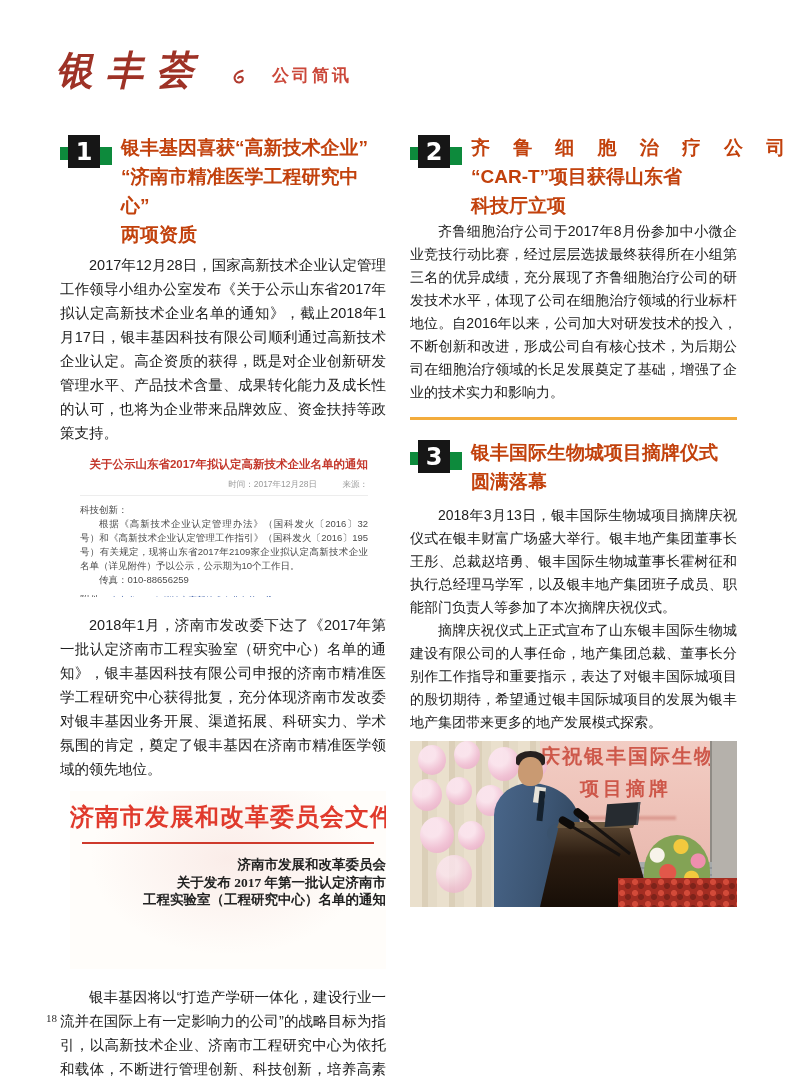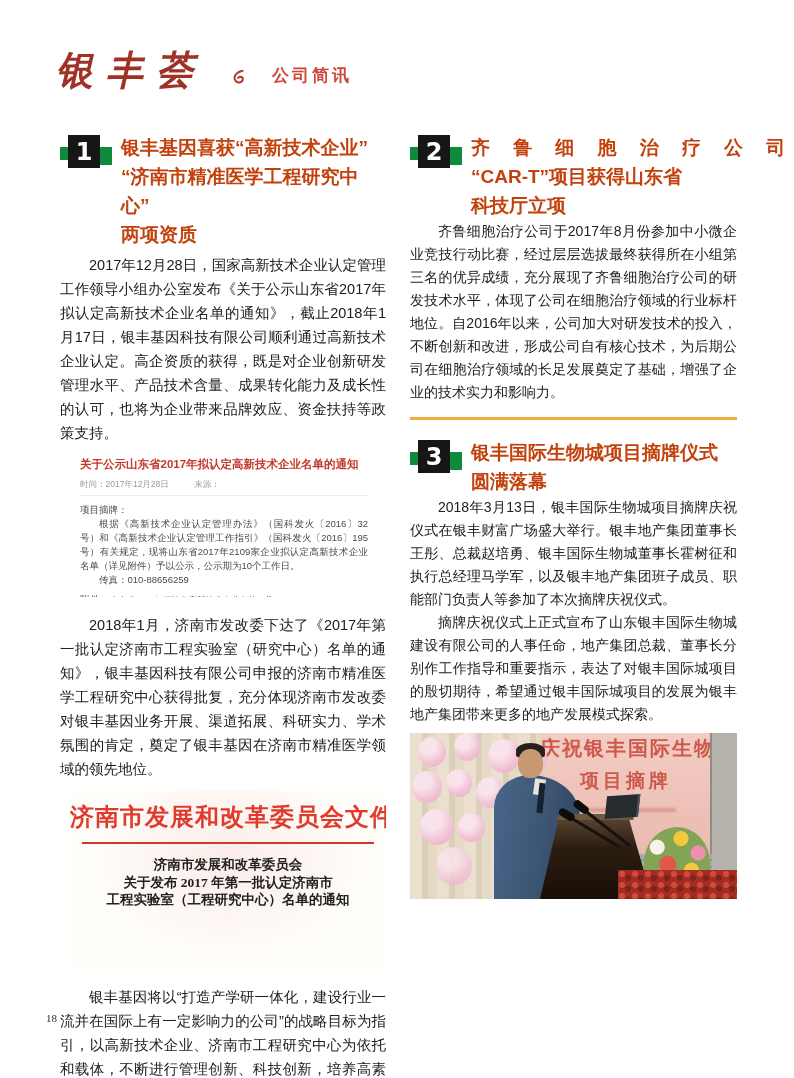--- a/index.html
+++ b/index.html
@@ -46,22 +46,22 @@
     text-align:justify; text-indent:2em; color:#202020;
   }
   .col-left  .body-para { font-size:14.5px; line-height:24px; }
   .col-right .body-para { font-size:14px;   line-height:23px; }
 
   
   .notice-doc {
     margin:6px 8px 0 10px; height:146px; overflow:hidden; padding:6px 10px 0 10px;
     background:#fff;
   }
-  .notice-title { text-align:left; color:#c4372b; font-weight:bold; font-size:11.5px; }
-  .notice-meta  { text-align:left; color:#9a9a9a; font-size:8.5px; margin-top:7px;
+  .notice-title { text-align:right; color:#c4372b; font-weight:bold; font-size:11.5px; }
+  .notice-meta  { text-align:right; color:#9a9a9a; font-size:8.5px; margin-top:7px;
                   padding-bottom:4px; border-bottom:1px solid #ededed; }
   .notice-body  { margin-top:7px; font-size:9.5px; line-height:14px; color:#4a4a4a; text-align:justify; }
   .notice-body .indent { text-indent:2em; }
   .notice-attach { margin-top:6px; font-size:10px; color:#555; }
   .notice-attach .link { font-size:8.5px; color:#3a5da8; }
 
   
   .red-doc {
     margin:10px 0 0 10px; height:178px; overflow:hidden; padding-top:10px;
     background:
@@ -70,21 +70,21 @@
   }
   .red-doc-title {
     font-family:"Liberation Serif", serif; font-weight:bold; text-align:center;
     font-size:24px; color:#e03a2c; letter-spacing:1px; white-space:nowrap;
   }
   .red-doc-number {
     font-family:"Liberation Serif", serif; text-align:center; font-size:11.5px;
     color:#3a3a3a; margin-top:28px; letter-spacing:1px;
   }
   .red-doc-rule { height:2px; background:#ce3a2c; margin:9px 12px 0 12px; }
-  .red-doc-body { margin-top:12px; text-align:center; font-family:"Liberation Serif", serif;
+  .red-doc-body { margin-top:12px; text-align:right; font-family:"Liberation Serif", serif;
     font-weight:bold; font-size:13.5px; line-height:17.5px; color:#222; }
 
   
   .orange-divider { height:3px; background:#f3ac3c; margin-top:13px; }
   .art3-head { margin-top:18px; }
 
   
   .photo { position:relative; margin-top:7px; width:327px; height:166px; overflow:hidden; background:#cfc7b4; }
   .ph-curtain {
     position:absolute; left:0; top:0; width:142px; height:166px;
@@ -152,21 +152,21 @@
     background-image:
       radial-gradient(circle at 4px 4px, #d24a39 2.6px, rgba(0,0,0,0) 3.4px),
       radial-gradient(circle at 10px 8px, #7e231a 2.6px, rgba(0,0,0,0) 3.4px);
     background-size:13px 11px; }
 
   
   .page-number { position:absolute; left:46px; top:1012px;
     font-family:"Liberation Serif", serif; font-size:11px; color:#2a2a2a; }
 
   
-  .mt4 { margin-top:4px; } .mt8 { }
+  .mt4 { margin-top:4px; } .mt8 { margin-top:8px; }
   .mt16 { margin-top:16px; }
 </style>
 </head>
 <body>
 
 <div class="page">
 
   <div class="masthead">
     <div class="logo-calligraphy">银丰荟</div>
     <svg class="swirl" viewBox="0 0 20 20">
@@ -189,21 +189,21 @@
         <div>两项资质</div>
       </div>
     </div>
 
     <p class="body-para mt4">2017年12月28日，国家高新技术企业认定管理工作领导小组办公室发布《关于公示山东省2017年拟认定高新技术企业名单的通知》，截止2018年1月17日，银丰基因科技有限公司顺利通过高新技术企业认定。高企资质的获得，既是对企业创新研发管理水平、产品技术含量、成果转化能力及成长性的认可，也将为企业带来品牌效应、资金扶持等政策支持。</p>
 
     <div class="notice-doc">
       <div class="notice-title">关于公示山东省2017年拟认定高新技术企业名单的通知</div>
       <div class="notice-meta">时间：2017年12月28日　　　来源：</div>
       <div class="notice-body">
-        <div>项目摘牌：</div>
+        <div>科技创新：</div>
         <div class="indent">根据《高新技术企业认定管理办法》（国科发火〔2016〕32号）和《高新技术企业认定管理工作指引》（国科发火〔2016〕195号）有关规定，现将山东省2017年2109家企业拟认定高新技术企业名单（详见附件）予以公示，公示期为10个工作日。</div>
         <div class="indent">传真：010-88656259</div>
       </div>
       <div class="notice-attach">
         <span>附件：</span><span class="link">山东省2017年拟认定高新技术企业名单.pdf</span>
       </div>
     </div>
 
     <p class="body-para mt16">2018年1月，济南市发改委下达了《2017年第一批认定济南市工程实验室（研究中心）名单的通知》，银丰基因科技有限公司申报的济南市精准医学工程研究中心获得批复，充分体现济南市发改委对银丰基因业务开展、渠道拓展、科研实力、学术氛围的肯定，奠定了银丰基因在济南市精准医学领域的领先地位。</p>
 

